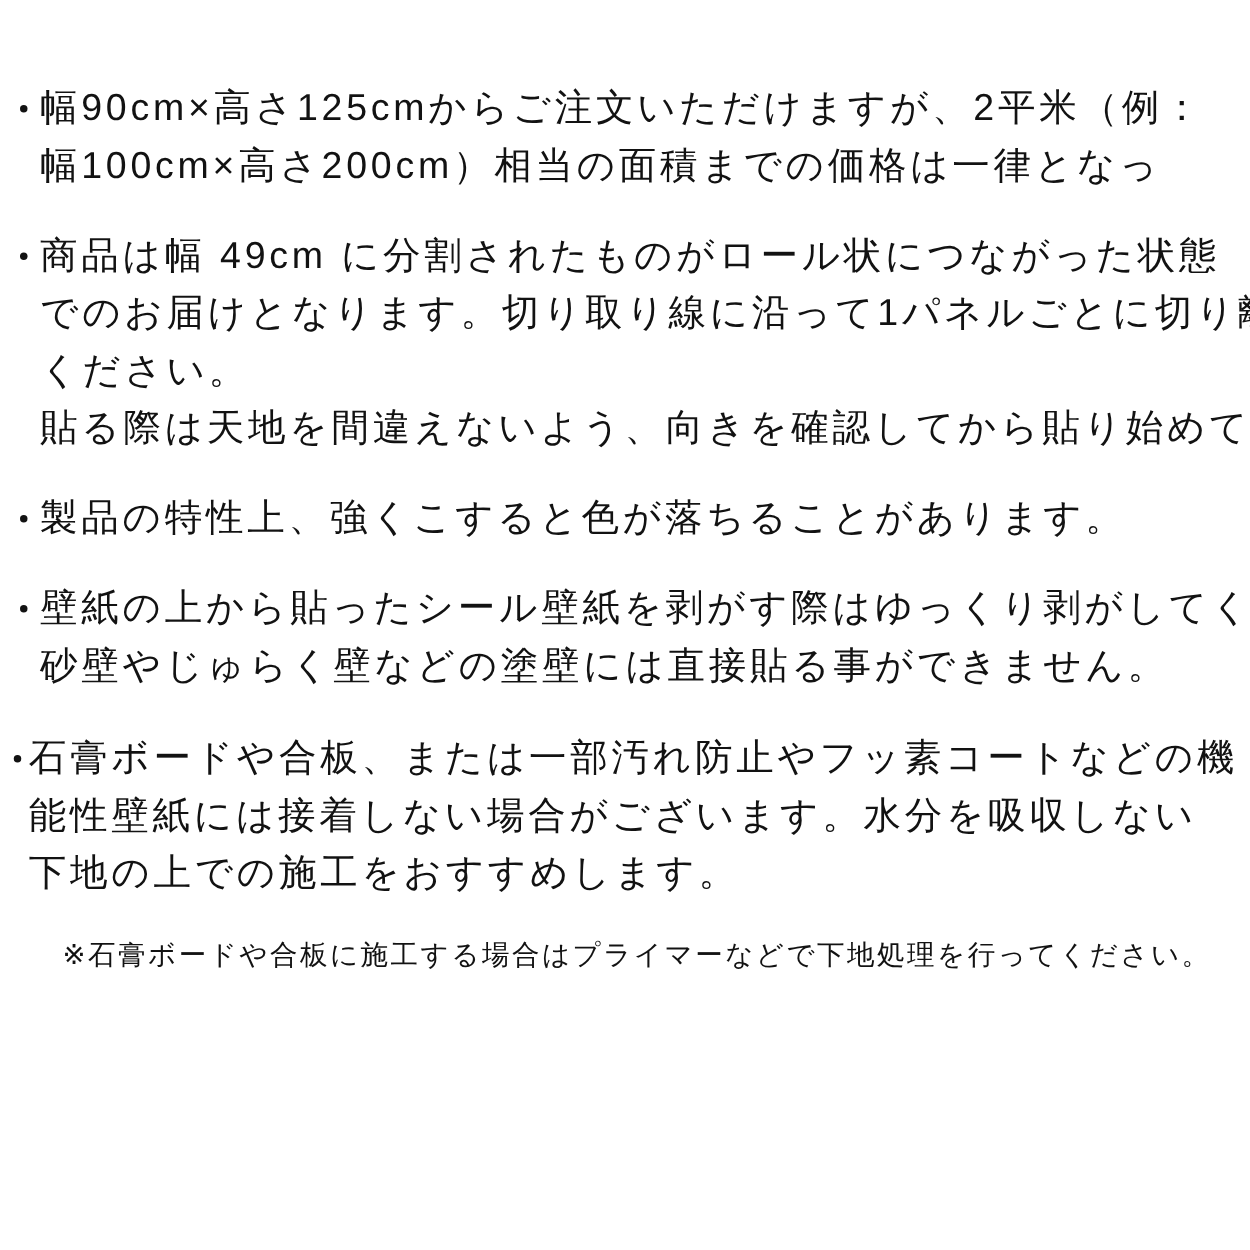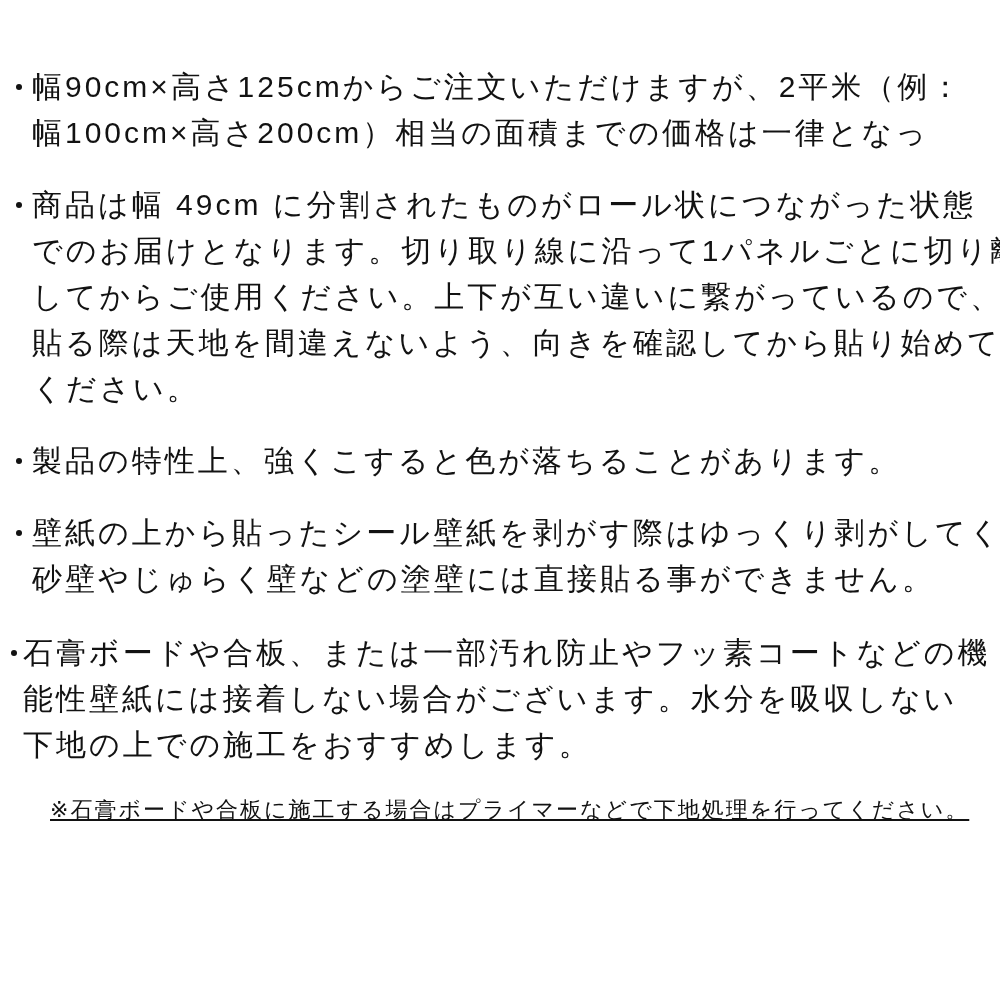--- a/index.html
+++ b/index.html
@@ -37,43 +37,41 @@
   .note.tight { padding-left: 23px; margin-top: 28px; }
   .note.tight .dot { left: 11px; }
   .note-line { white-space: nowrap; }
   .footnote {
     padding-left: 50px;
     margin-top: 14px;
     font-size: 22px;
     line-height: 32px;
     letter-spacing: 2px;
     white-space: nowrap;
-    text-decoration: underline;
   }
 </style>
 </head>
 <body>
 
 <main class="doc">
   <div>
       <div class="note">
         <span class="dot"></span>
         <div>
           <div class="note-line">幅90cm×高さ125cmからご注文いただけますが、2平米（例：</div>
           <div class="note-line">幅100cm×高さ200cm）相当の面積までの価格は一律となっ</div>
         </div>
       </div>
       <div class="note">
         <span class="dot"></span>
         <div>
           <div class="note-line">商品は幅 49cm に分割されたものがロール状につながった状態</div>
           <div class="note-line">でのお届けとなります。切り取り線に沿って1パネルごとに切り離</div>
-          <div class="note-line">してからご使用ください。上下が互い違いに繋がっているので、</div>
+          <div class="note-line">ください。</div>
           <div class="note-line">貼る際は天地を間違えないよう、向きを確認してから貼り始めて</div>
-          <div class="note-line">ください。</div>
         </div>
       </div>
       <div class="note">
         <span class="dot"></span>
         <div>
           <div class="note-line">製品の特性上、強くこすると色が落ちることがあります。</div>
         </div>
       </div>
       <div class="note">
         <span class="dot"></span>

